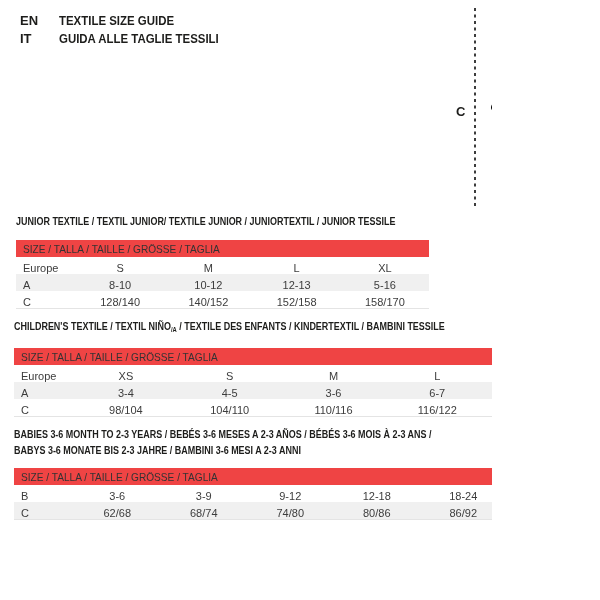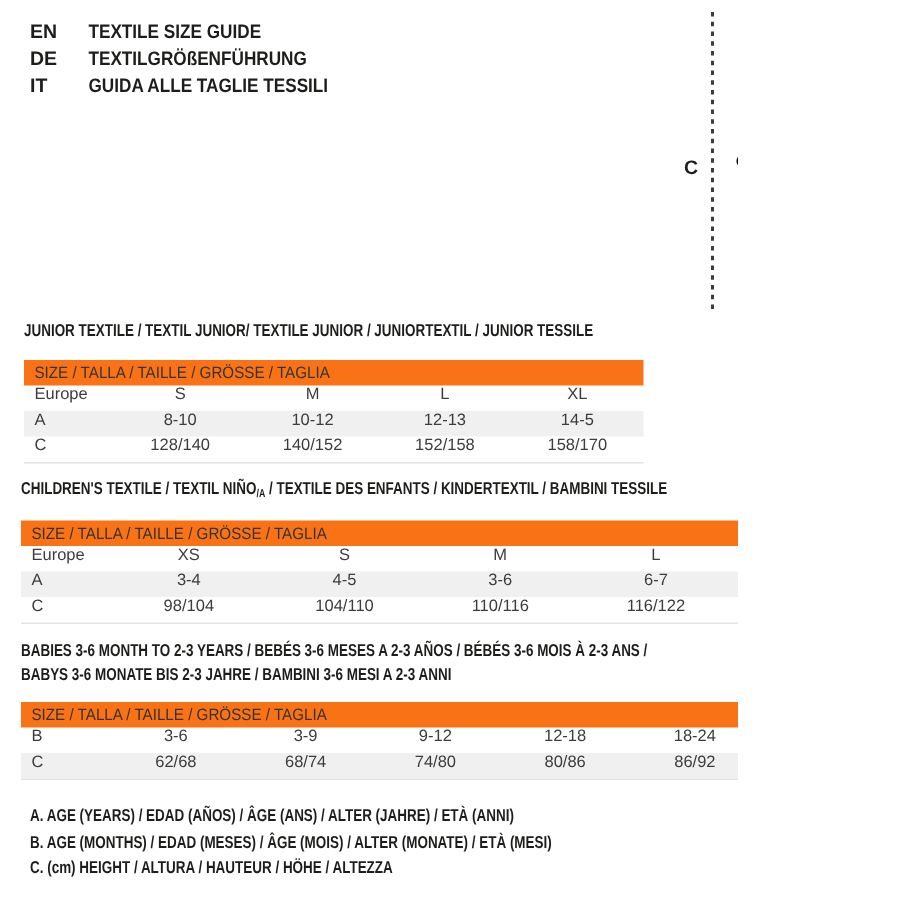--- a/index.html
+++ b/index.html
@@ -18,25 +18,25 @@
   .figure svg { position:absolute; left:0; top:0; }
   .figure-c { position:absolute; left:6px; top:104px; font-weight:bold; font-size:13px; }
 
   
   .tbl { position:absolute; }
   .tbl-title { font-size:11.5px; font-weight:bold; line-height:13px; white-space:nowrap;
                transform:scaleX(.78); transform-origin:0 0; }
   .tbl-title.two-line { line-height:16px; }
   .tbl-title .t-line { display:block; }
   .sub { font-size:7.5px; vertical-align:-2px; }
-  .tbl-head { margin-top:12px; height:17px; background:#f97316; display:flex; align-items:center;
+  .tbl-head { margin-top:12px; height:17px; background:#ef4444; display:flex; align-items:center;
               padding-left:7px; box-sizing:border-box; font-size:11px; color:#333333; }
   .tbl-head span { display:inline-block; white-space:nowrap; transform:scaleX(.92); transform-origin:0 50%; }
   .tbl-body { border-bottom:1px solid #e4e4e4; }
-  .row { display:flex; height:17px; align-items:flex-start; font-size:11px; color:#3c3c3c; }
+  .row { display:flex; height:17px; align-items:flex-end; font-size:11px; color:#3c3c3c; }
   .row.alt { background:#f0f0f0; }
   .cell { flex:1; text-align:center; }
   .cell.label { flex:0 0 60px; text-align:left; padding-left:7px; box-sizing:border-box; }
   .t1 { left:16px; top:215px; width:413px; }
   .t2 { left:14px; top:320px; width:579px; }
   .t3 { left:14px; top:426px; width:579px; }
   .t3 .tbl-head { margin-top:10px; }
 
   
   .notes { position:absolute; left:20px; top:536px; }
@@ -45,24 +45,20 @@
 </style>
 </head>
 <body>
 
 <div class="canvas">
 
   <div class="lang-block">
     <div class="lang-row">
       <span class="lang-code">EN</span>
       <span class="lang-label">TEXTILE SIZE GUIDE</span>
-    </div>
-    <div class="lang-row">
-      <span class="lang-code">DE</span>
-      <span class="lang-label">TEXTILGRÖßENFÜHRUNG</span>
     </div>
     <div class="lang-row">
       <span class="lang-code">IT</span>
       <span class="lang-label">GUIDA ALLE TAGLIE TESSILI</span>
     </div>
   </div>
 
   <div class="figure">
     <svg width="150" height="212" viewBox="0 0 150 212">
       <line x1="25" y1="8" x2="25" y2="206" stroke="#3c3c3c" stroke-width="2" stroke-dasharray="3 3.5"></line>
@@ -121,21 +117,21 @@
         <div class="cell">S</div>
         <div class="cell">M</div>
         <div class="cell">L</div>
         <div class="cell">XL</div>
       </div>
       <div class="row alt">
         <div class="cell label">A</div>
         <div class="cell">8-10</div>
         <div class="cell">10-12</div>
         <div class="cell">12-13</div>
-        <div class="cell">14-5</div>
+        <div class="cell">5-16</div>
       </div>
       <div class="row">
         <div class="cell label">C</div>
         <div class="cell">128/140</div>
         <div class="cell">140/152</div>
         <div class="cell">152/158</div>
         <div class="cell">158/170</div>
       </div>
     </div>
   </div>
@@ -198,19 +194,14 @@
         <div class="cell">62/68</div>
         <div class="cell">68/74</div>
         <div class="cell">74/80</div>
         <div class="cell">80/86</div>
         <div class="cell">86/92</div>
         <div class="cell">92/98</div>
       </div>
     </div>
   </div>
 
-  <div class="notes">
-    <div class="note">A. AGE (YEARS) / EDAD (AÑOS) / ÂGE (ANS) / ALTER (JAHRE) / ETÀ (ANNI)</div>
-    <div class="note">B. AGE (MONTHS) / EDAD (MESES) / ÂGE (MOIS) / ALTER (MONATE) / ETÀ (MESI)</div>
-    <div class="note">C. (cm) HEIGHT / ALTURA / HAUTEUR / HÖHE / ALTEZZA</div>
-  </div>
 
 </div>
 
 </body></html>

